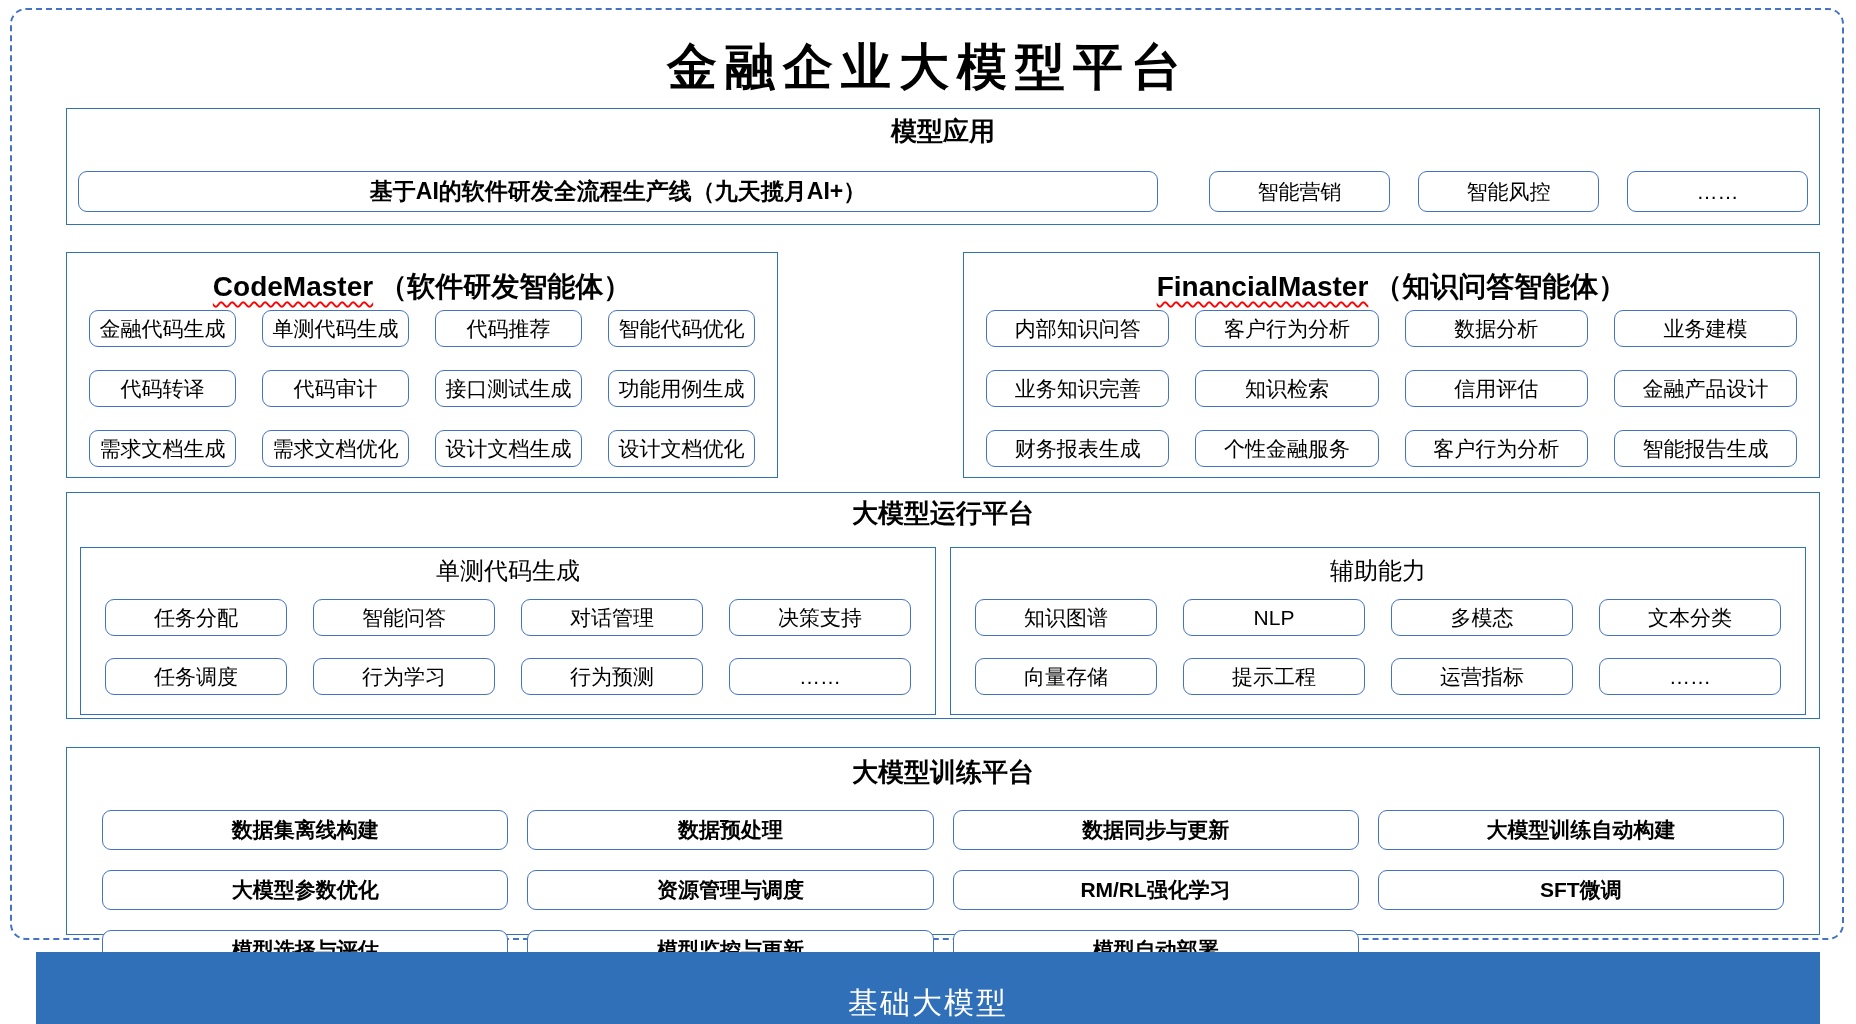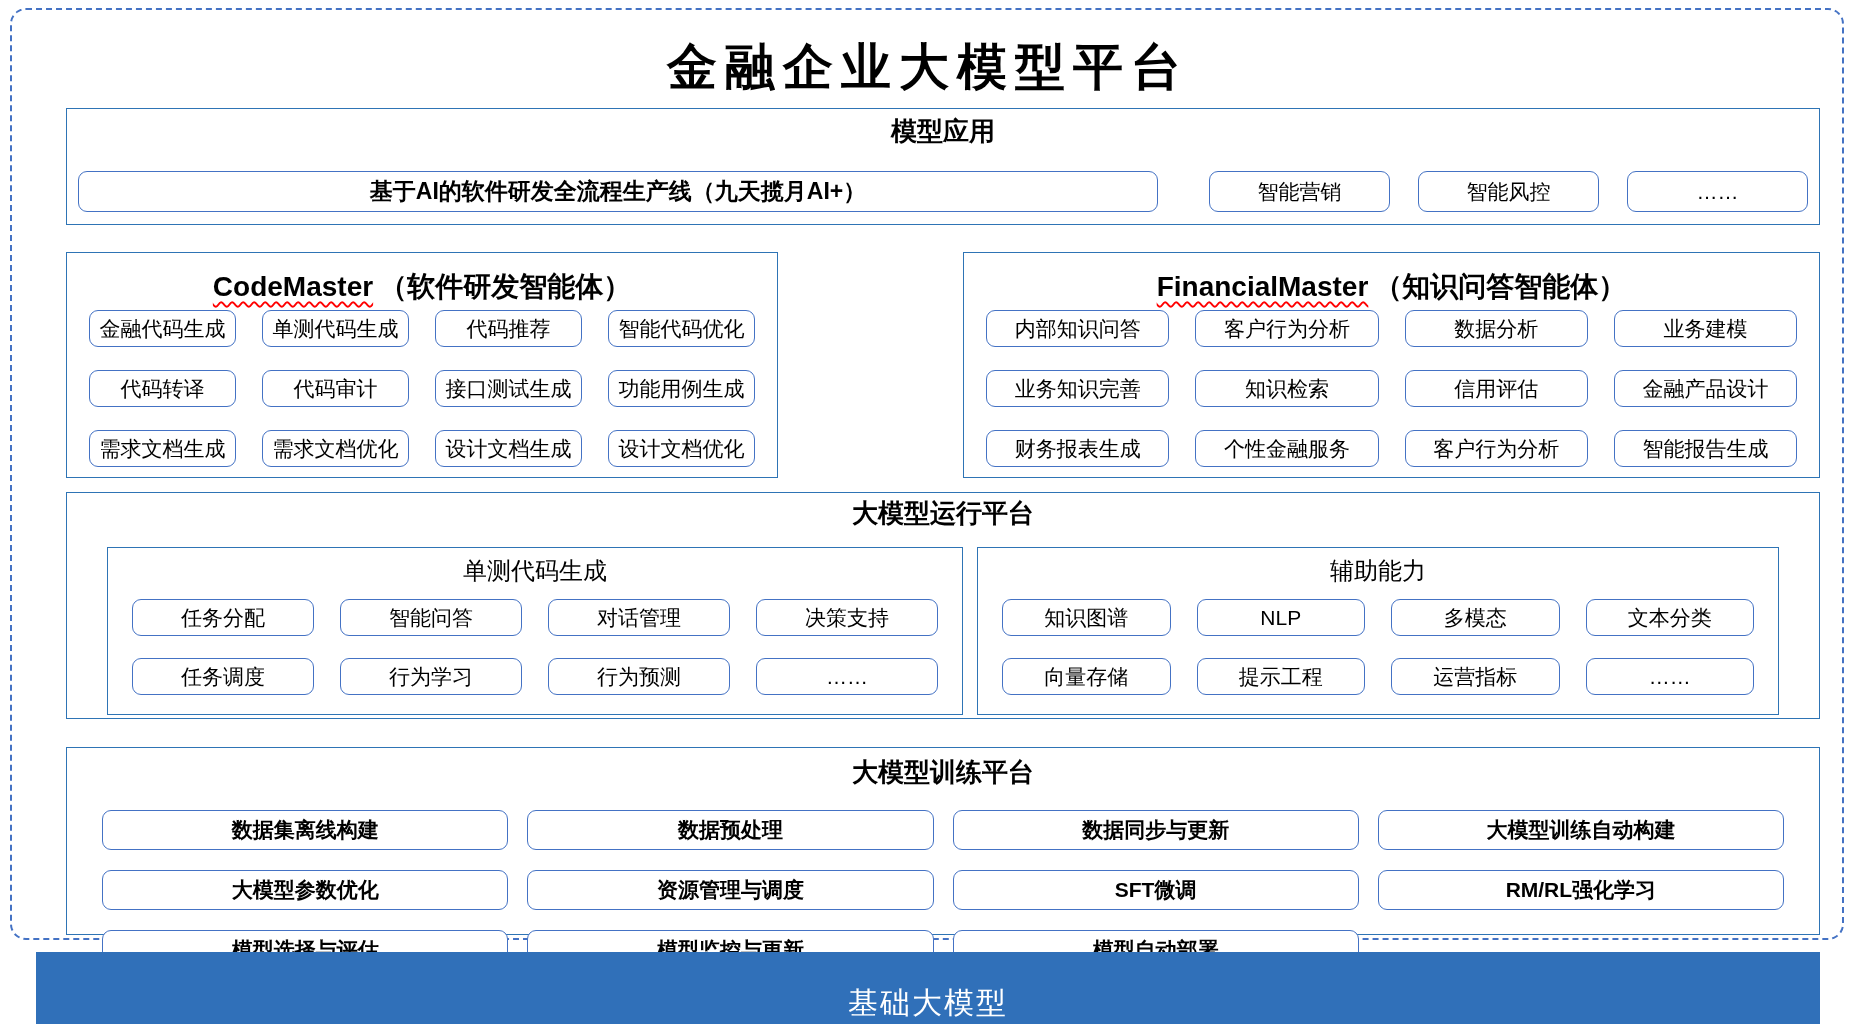--- a/index.html
+++ b/index.html
@@ -59,21 +59,21 @@
     text-decoration-style: wavy;
     text-decoration-color: #FF0000;
     text-decoration-thickness: 2px;
     text-underline-offset: 5px;
   }
   .zh-part { margin-left: 6px; }
   .grid { display: grid; }
   .grid-4 { grid-template-columns: repeat(4, 1fr); column-gap: 26px; row-gap: 23px; margin-top: 6px; }
   .grid-4 > .box { height: 37px; }
   
-  .sec-runtime { left: 66px; top: 492px; width: 1754px; height: 227px; padding: 4px 40px 0; }
+  .sec-runtime { left: 66px; top: 492px; width: 1754px; height: 227px; padding: 4px 13px 0; }
   .runtime-row { display: flex; gap: 14px; margin-top: 18px; }
   .inner-box {
     border: 1px solid #2E74B5;
     height: 168px;
     padding: 8px 24px 0;
   }
   .inner-left { width: 856px; }
   .inner-right { flex: 1; }
   .inner-title { text-align: center; font-size: 24px; line-height: 30px; font-weight: 400; }
   .inner-box .grid-4 { margin-top: 13px; row-gap: 22px; }
@@ -185,22 +185,22 @@
 
 <section class="section sec-train">
   <div class="sec-title">大模型训练平台</div>
   <div class="grid grid-6">
       <div class="box">数据集离线构建</div>
       <div class="box">数据预处理</div>
       <div class="box">数据同步与更新</div>
       <div class="box">大模型训练自动构建</div>
       <div class="box">大模型参数优化</div>
       <div class="box">资源管理与调度</div>
+      <div class="box">RM/RL强化学习</div>
       <div class="box">SFT微调</div>
-      <div class="box">RM/RL强化学习</div>
       <div class="box">模型选择与评估</div>
       <div class="box">模型监控与更新</div>
       <div class="box">模型自动部署</div>
     </div>
 </section>
 
 <div class="footer">
   <span>基础大模型</span>
 </div>
 

